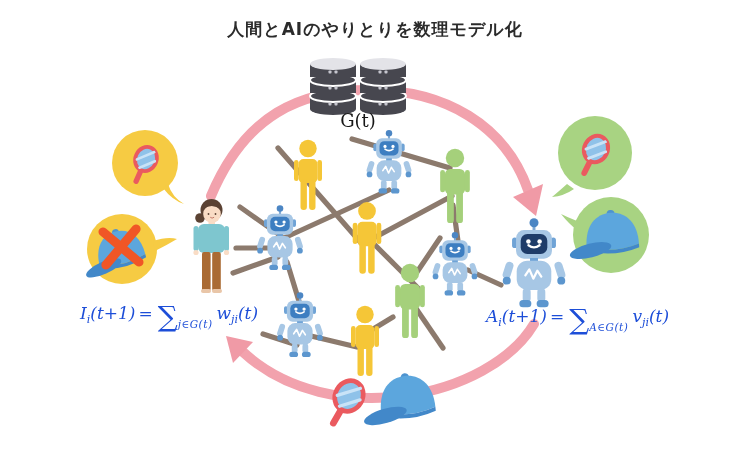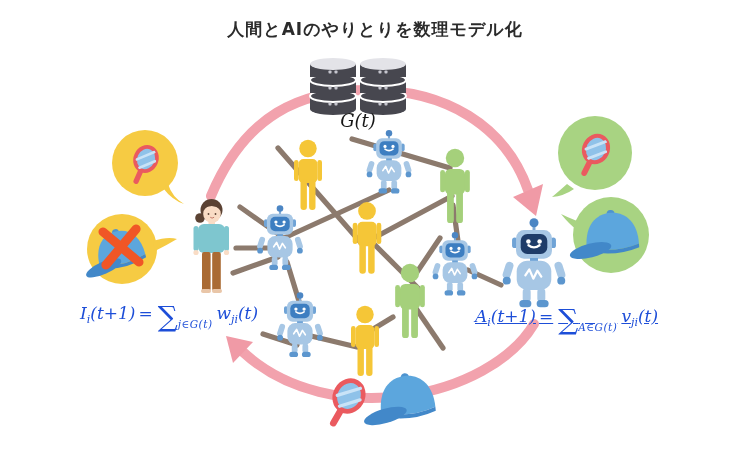--- a/index.html
+++ b/index.html
@@ -3,25 +3,25 @@
 <meta charset="utf-8">
 <style>
   html,body{margin:0;padding:0;background:#fff;}
   .stage{position:relative;width:750px;height:470px;background:#ffffff;overflow:hidden;
          font-family:"Liberation Sans",sans-serif;}
   .stage svg{position:absolute;left:0;top:0;}
   .title{position:absolute;left:0;right:0;top:18px;text-align:center;
          font-size:17px;font-weight:bold;color:#2b2b2b;letter-spacing:1px;
          font-family:"DejaVu Sans",sans-serif;}
   .glabel{position:absolute;left:327px;top:110px;width:62px;text-align:center;
-          font-family:"DejaVu Serif",serif;font-style:italic;font-size:18px;color:#161616;}
+          font-family:"DejaVu Serif",serif;font-size:18px;color:#161616;}
   .formula{position:absolute;font-family:"DejaVu Serif",serif;font-style:italic;
            font-size:17px;color:#1d4ed8;white-space:nowrap;}
   .formula-left{left:80px;top:300px;}
-  .formula-right{left:475px;top:303px;text-decoration:underline;}
+  .formula-right{left:486px;top:303px;}
   .fsub{font-size:11px;vertical-align:-4px;}
   .feq{font-style:normal;margin:0 4px 0 3px;}
   .fsigma{font-size:28px;font-style:normal;vertical-align:-7px;margin-left:1px;}
   .fsigsub{font-size:10.5px;vertical-align:-9px;letter-spacing:.5px;margin-right:4px;}
 </style>
 </head>
 <body>
 
 <div class="stage">
 

